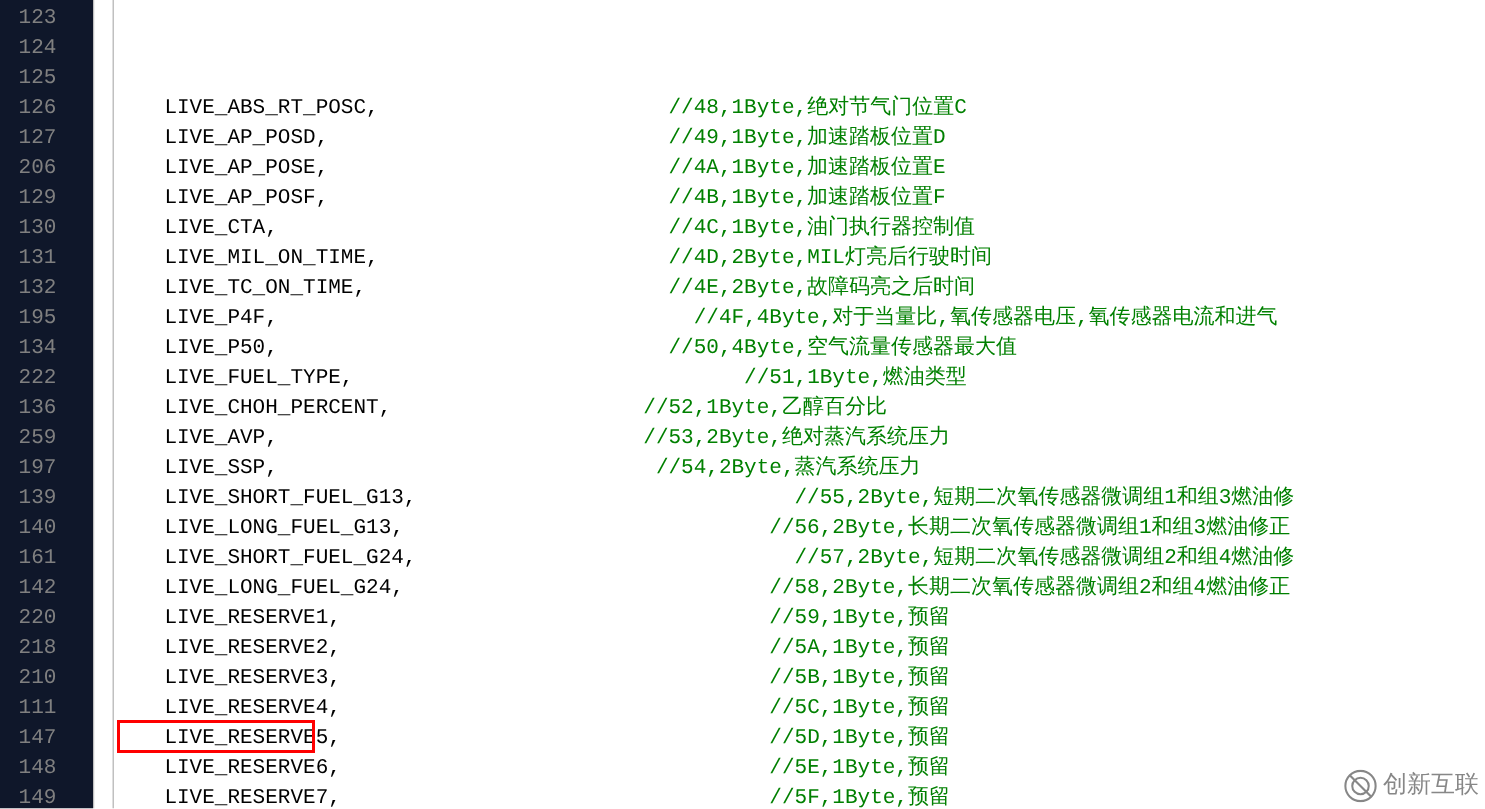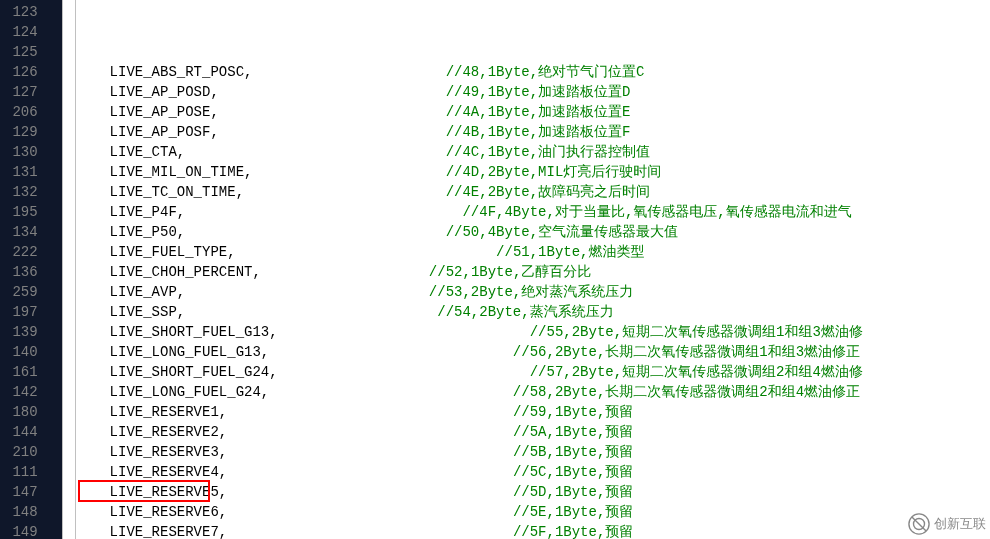--- a/index.html
+++ b/index.html
@@ -65,21 +65,21 @@
   }
   .watermark {
     position: absolute;
     right: 4px;
     bottom: 4px;
     display: flex;
     align-items: center;
     gap: 4px;
     opacity: 0.7;
     font-family: sans-serif;
-    font-size: 13px;
+    font-size: 16px;
     color: #555;
   }
   .watermark svg {
     width: 22px;
     height: 22px;
   }
 </style>
 </head>
 <body>
 
@@ -98,22 +98,22 @@
       <div class="lnum">195</div>
       <div class="lnum">134</div>
       <div class="lnum">222</div>
       <div class="lnum">136</div>
       <div class="lnum">259</div>
       <div class="lnum">197</div>
       <div class="lnum">139</div>
       <div class="lnum">140</div>
       <div class="lnum">161</div>
       <div class="lnum">142</div>
-      <div class="lnum">180</div>
-      <div class="lnum">144</div>
+      <div class="lnum">220</div>
+      <div class="lnum">218</div>
       <div class="lnum">210</div>
       <div class="lnum">111</div>
       <div class="lnum">147</div>
       <div class="lnum">148</div>
       <div class="lnum">149</div>
     </div>
   <div class="sep"></div>
   <div class="margin"></div>
   <div class="code" id="code">
     <div class="redbox" id="redbox" style="top: 480px; left: 2px; width: 132px; height: 22px;"></div>

